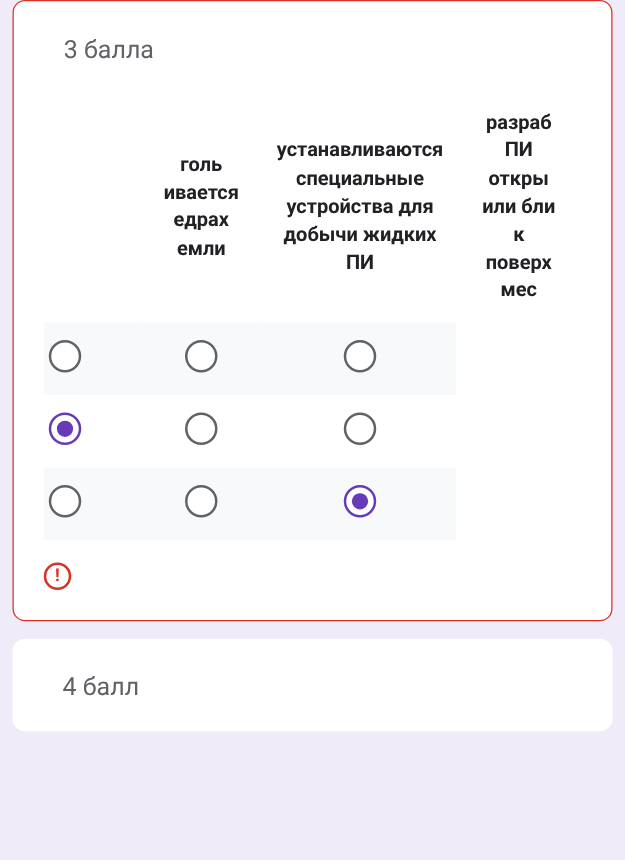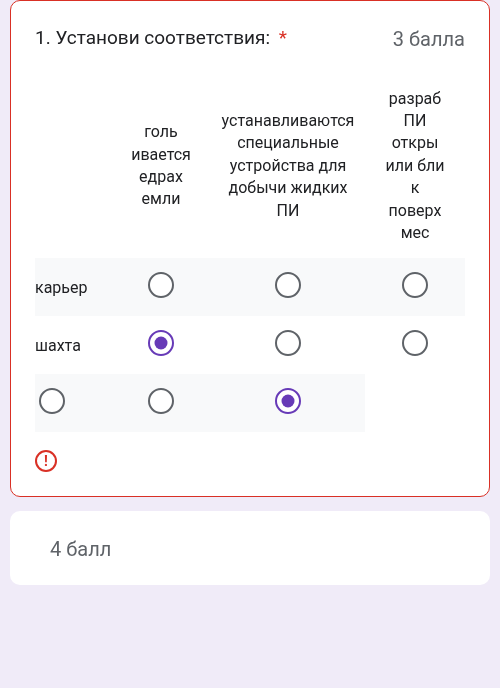--- a/index.html
+++ b/index.html
@@ -19,21 +19,21 @@
   .qhead { display: flex; justify-content: space-between; align-items: flex-start; }
   .qtitle { font-size: 19px; color: #202124; line-height: 1.4; }
   .qtitle .req { color: #d93025; margin-left: 4px; }
   .points { font-size: 20px; color: #5f6368; white-space: nowrap; margin-left: 16px; padding-top: 2px; }
 
   .grid-wrap { margin-top: 22px; }
   .scroller { overflow-x: hidden; }
   .grid { display: table; border-collapse: collapse; margin-left: -42px; }
   .g-row { display: table-row; }
   .g-cell { display: table-cell; vertical-align: middle; text-align: center; padding: 14px 8px; }
-  .g-head { font-size: 16px; color: #202124; line-height: 1.4; min-width: 150px; }
+  .g-head { font-size: 16px; color: #202124; line-height: 1.4; min-width: 150px; font-weight: bold; }
   .g-head.narrow { min-width: 100px; }
   .g-rowlabel { text-align: left; font-size: 16px; color: #202124; padding-left: 0; padding-right: 12px; min-width: 118px; position: sticky; left: 0; background: inherit; }
   .g-row.body:nth-child(even) { background: #f8f9fa; }
   .g-row.body:nth-child(even) .g-rowlabel { background: #f8f9fa; }
   .g-row.body:nth-child(odd) .g-rowlabel { background: #fff; }
   .g-row.body .g-cell { height: 58px; }
 
   .radio {
     width: 26px; height: 26px; border: 2.5px solid #5f6368; border-radius: 50%;
     display: inline-block; position: relative; background: #fff;
@@ -49,24 +49,20 @@
   .err-icon { width: 22px; height: 22px; border: 2.5px solid #d93025; border-radius: 50%; display: flex; align-items: center; justify-content: center; font-weight: 700; font-size: 14px; flex-shrink: 0; }
 
   .card2 { padding: 24px; }
 </style>
 </head>
 <body>
 
 <div class="card error">
   <div class="card-inner">
     <div class="qhead">
-      <div class="qtitle">
-        <span>1. Установи соответствия:</span>
-        <span class="req">*</span>
-      </div>
       <div class="points">3 балла</div>
     </div>
   </div>
 
   <div class="grid-wrap card-inner">
     <div class="scroller">
       <div class="grid">
         <div class="g-row header">
           <div class="g-cell g-rowlabel"></div>
           <div class="g-cell g-head narrow" style="white-space:pre-line;">голь
@@ -77,28 +73,26 @@
           <div class="g-cell g-head narrow" style="white-space:pre-line;">разраб
 ПИ
 откры
 или бли
 к
 поверх
 мес</div>
         </div>
 
         <div class="g-row body">
-          <div class="g-cell g-rowlabel">карьер</div>
           <div class="g-cell"><span class="radio"></span></div>
           <div class="g-cell"><span class="radio"></span></div>
           <div class="g-cell"><span class="radio"></span></div>
         </div>
 
         <div class="g-row body">
-          <div class="g-cell g-rowlabel">шахта</div>
           <div class="g-cell"><span class="radio selected"></span></div>
           <div class="g-cell"><span class="radio"></span></div>
           <div class="g-cell"><span class="radio"></span></div>
         </div>
 
         <div class="g-row body">
           <div class="g-cell"><span class="radio"></span></div>
           <div class="g-cell"><span class="radio"></span></div>
           <div class="g-cell"><span class="radio selected"></span></div>
         </div>

